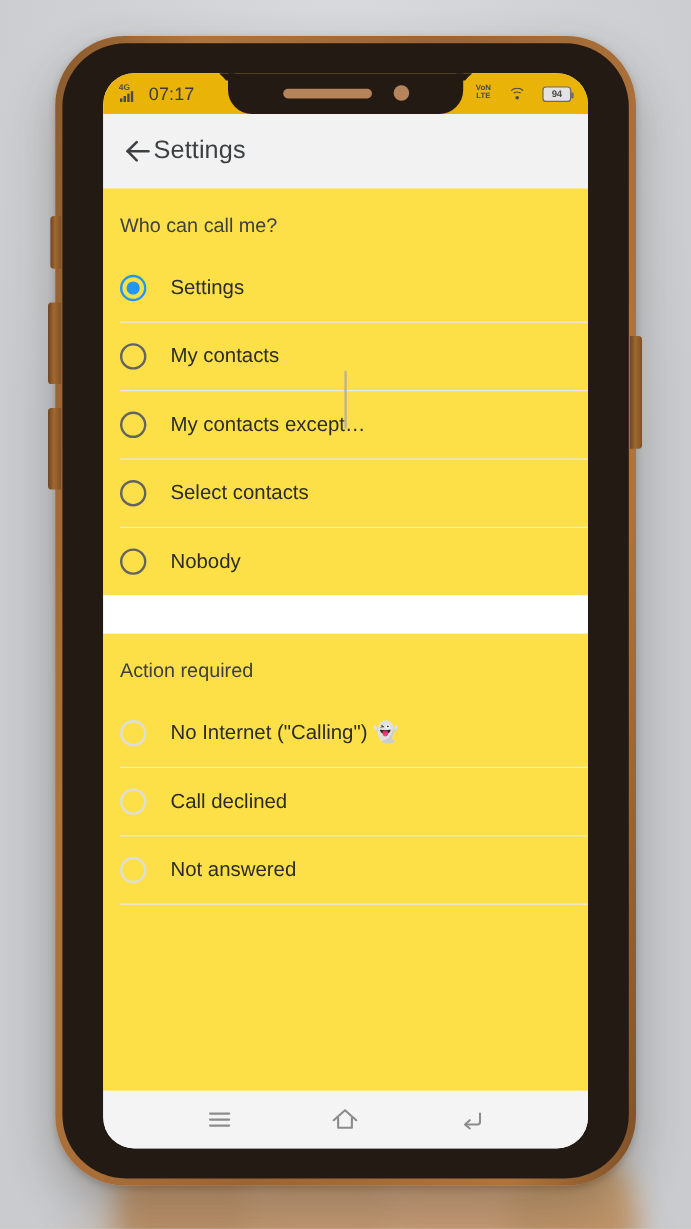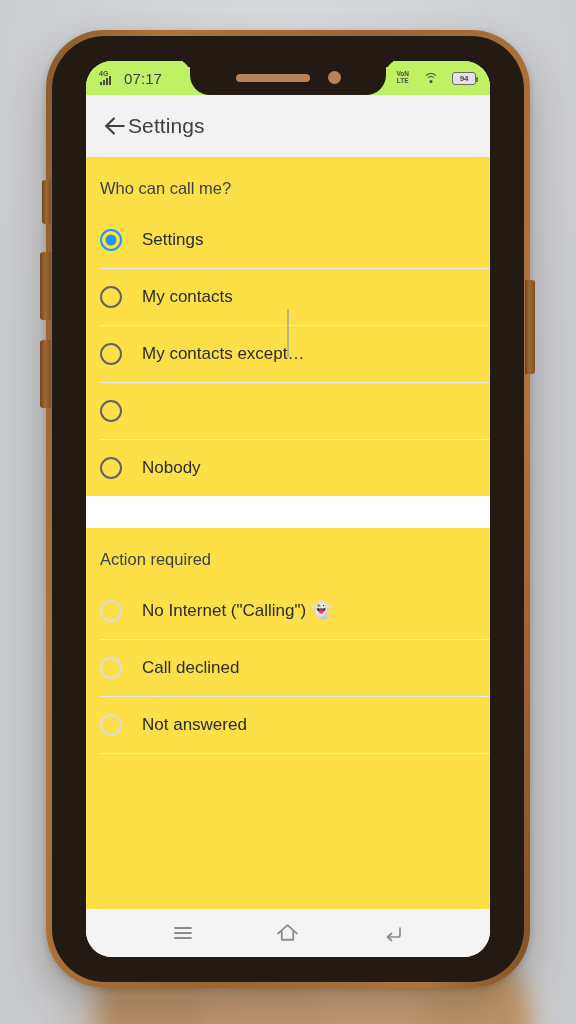--- a/index.html
+++ b/index.html
@@ -91,21 +91,21 @@
     height: 896px;
     border-radius: 26px;
     background: #ffffff;
     overflow: hidden;
     z-index: 3;
   }
 
   
   .statusbar {
     height: 34px;
-    background: #bef264;
+    background: #eab308;
     display: flex;
     align-items: center;
     justify-content: space-between;
     padding: 0 12px 0 13px;
     color: #3a3a3a;
     position: relative;
   }
   .sb-left  { display: flex; align-items: center; gap: 6px; }
   .sb-right { display: flex; align-items: center; gap: 14px; margin-right: 2px; }
   .sb-time  { font-size: 15px; letter-spacing: .1px; color: #3c3c3c; }
@@ -376,20 +376,21 @@
       <div class="divider"></div>
 
       <div class="row">
         <span class="radio"></span>
         <span class="row-label">My contacts except…</span>
       </div>
       <div class="divider"></div>
 
       <div class="row">
         <span class="radio"></span>
+        <span class="row-label">Select contacts</span>
       </div>
       <div class="divider"></div>
 
       <div class="row">
         <span class="radio"></span>
         <span class="row-label">Nobody</span>
       </div>
 
       <div class="section-gap"></div>
 

